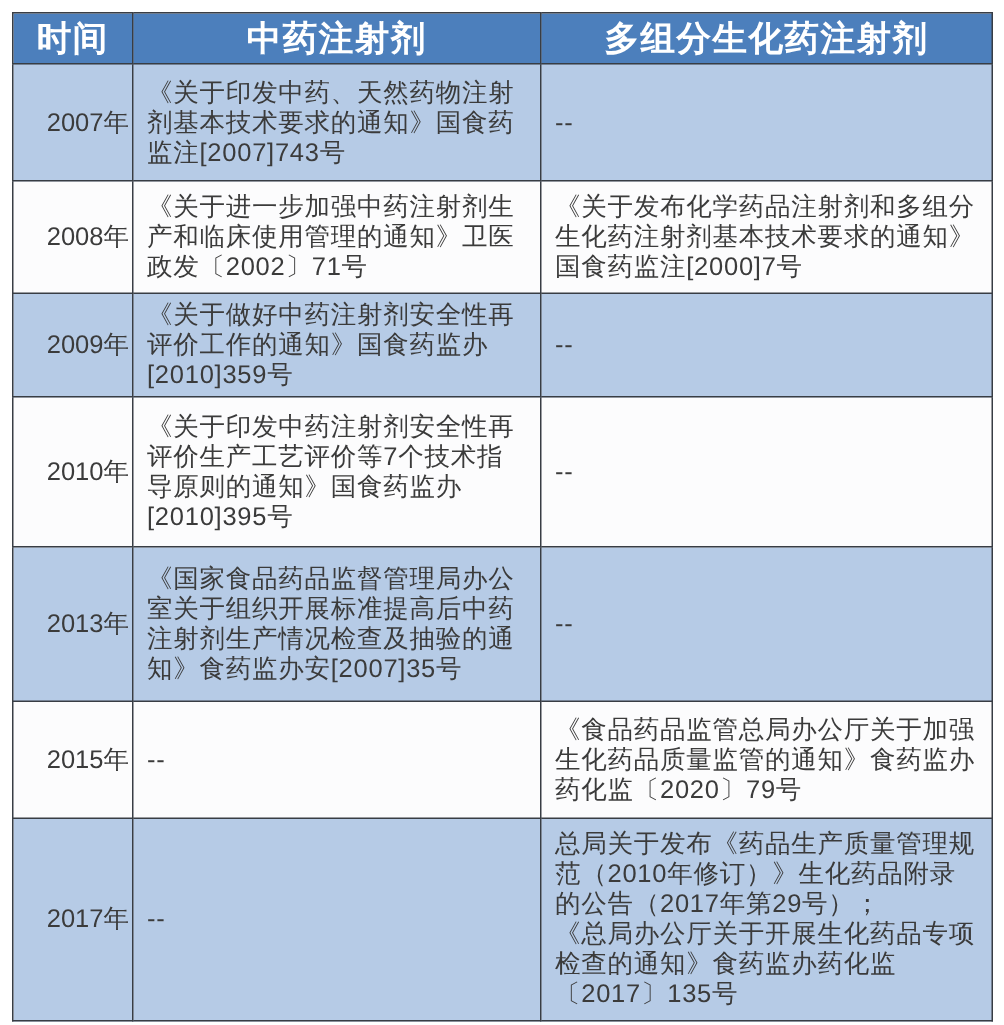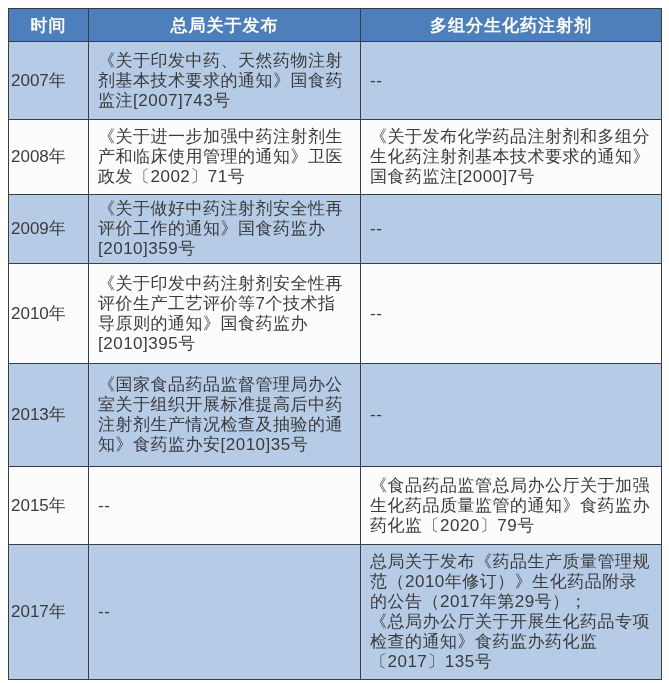--- a/index.html
+++ b/index.html
@@ -24,36 +24,36 @@
   col.c-year { width: 80px; }
   col.c-tcm  { width: 272px; }
   col.c-bio  { width: 301px; }
   th, td {
     border: 1px solid var(--border-color, #383d44);
     box-sizing: border-box;
   }
   th {
     background: var(--header-bg, #4c7fbc);
     color: var(--header-text, #ffffff);
-    font-size: 17px;
+    font-size: 23px;
     font-weight: bold;
     text-align: center;
     height: 33px;
     letter-spacing: 1px;
   }
   td {
     font-size: 17px;
     color: var(--body-text, #3b3b3b);
     line-height: 20px;
     padding: 4px 9px;
     letter-spacing: 0.5px;
     vertical-align: middle;
   }
   .year-cell {
-    text-align: left;
+    text-align: right;
     padding: 4px 2px;
     letter-spacing: 0;
   }
   .text-cell {
     white-space: pre-line;
     text-align: left;
   }
   .shade-blue  { background: var(--row-blue, #b6cbe6); }
   .shade-white { background: var(--row-white, #fcfcfd); }
   tbody tr:nth-child(1) { height: 78px; }
@@ -70,21 +70,21 @@
 <div class="page">
   <table class="reg-table">
     <colgroup>
       <col class="c-year">
       <col class="c-tcm">
       <col class="c-bio">
     </colgroup>
     <thead>
       <tr class="header-row">
         <th>时间</th>
-        <th>总局关于发布</th>
+        <th>中药注射剂</th>
         <th>多组分生化药注射剂</th>
       </tr>
     </thead>
     <tbody id="table-body">
         <tr class="data-row shade-blue">
     <td class="year-cell">2007年</td>
     <td class="text-cell">《关于印发中药、天然药物注射剂基本技术要求的通知》国食药监注[2007]743号</td>
     <td class="text-cell">--</td>
   </tr>
         <tr class="data-row shade-white">
@@ -97,21 +97,21 @@
     <td class="text-cell">《关于做好中药注射剂安全性再评价工作的通知》国食药监办[2010]359号</td>
     <td class="text-cell">--</td>
   </tr>
         <tr class="data-row shade-white">
     <td class="year-cell">2010年</td>
     <td class="text-cell">《关于印发中药注射剂安全性再评价生产工艺评价等7个技术指导原则的通知》国食药监办[2010]395号</td>
     <td class="text-cell">--</td>
   </tr>
         <tr class="data-row shade-blue">
     <td class="year-cell">2013年</td>
-    <td class="text-cell">《国家食品药品监督管理局办公室关于组织开展标准提高后中药注射剂生产情况检查及抽验的通知》食药监办安[2010]35号</td>
+    <td class="text-cell">《国家食品药品监督管理局办公室关于组织开展标准提高后中药注射剂生产情况检查及抽验的通知》食药监办安[2007]35号</td>
     <td class="text-cell">--</td>
   </tr>
         <tr class="data-row shade-white">
     <td class="year-cell">2015年</td>
     <td class="text-cell">--</td>
     <td class="text-cell">《食品药品监管总局办公厅关于加强生化药品质量监管的通知》食药监办药化监〔2020〕79号</td>
   </tr>
         <tr class="data-row shade-blue">
     <td class="year-cell">2017年</td>
     <td class="text-cell">--</td>

